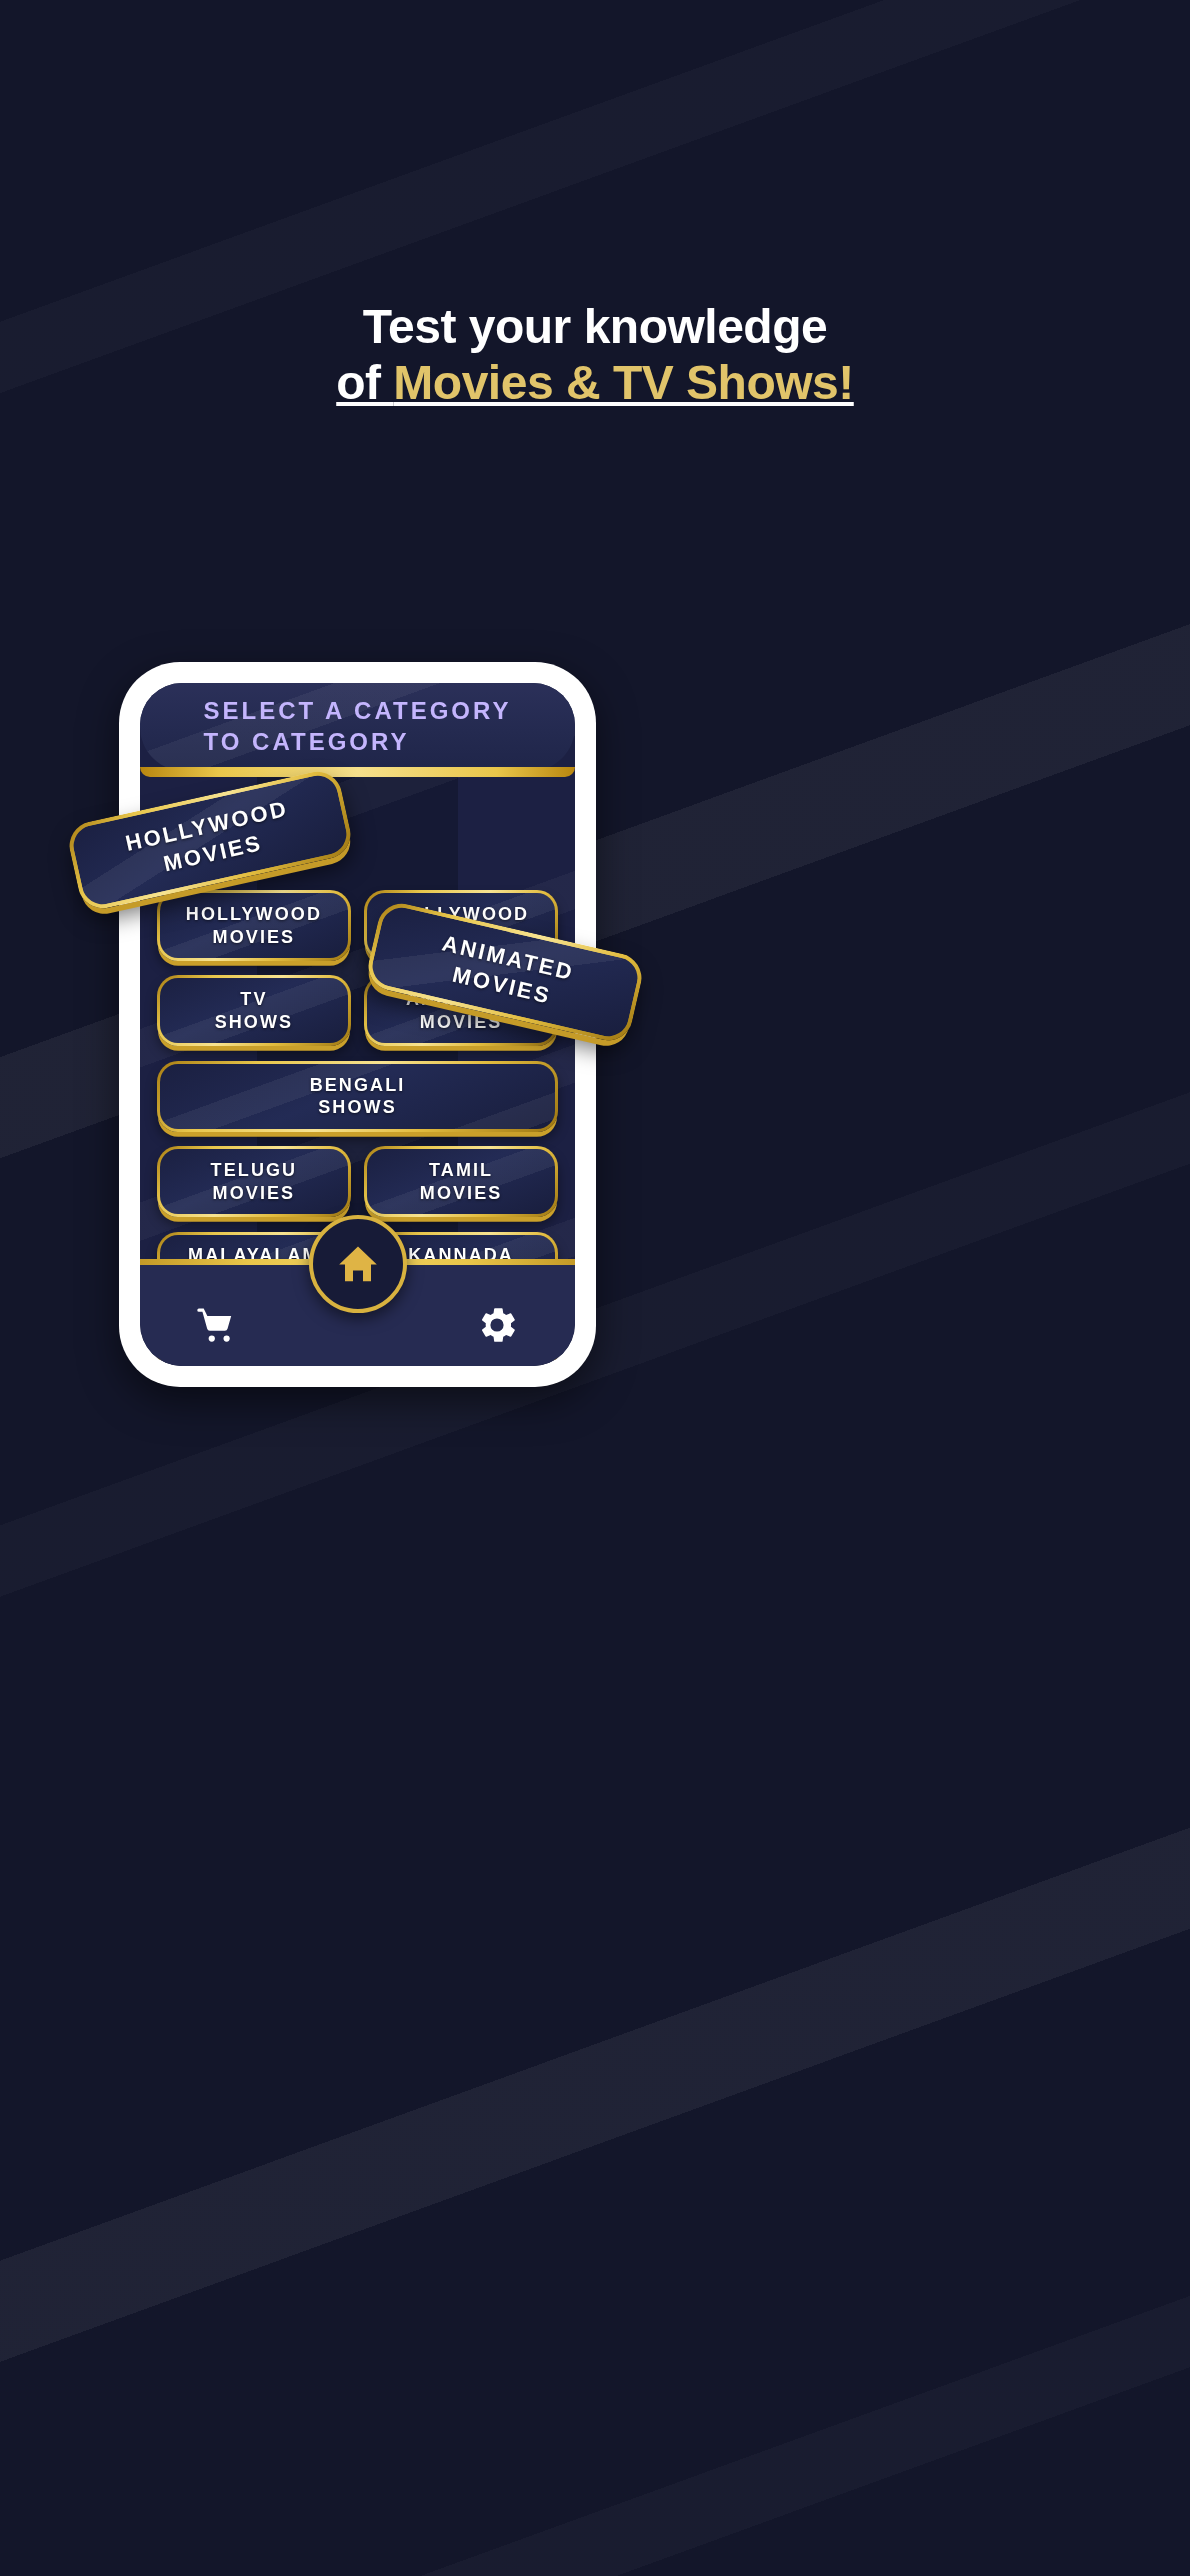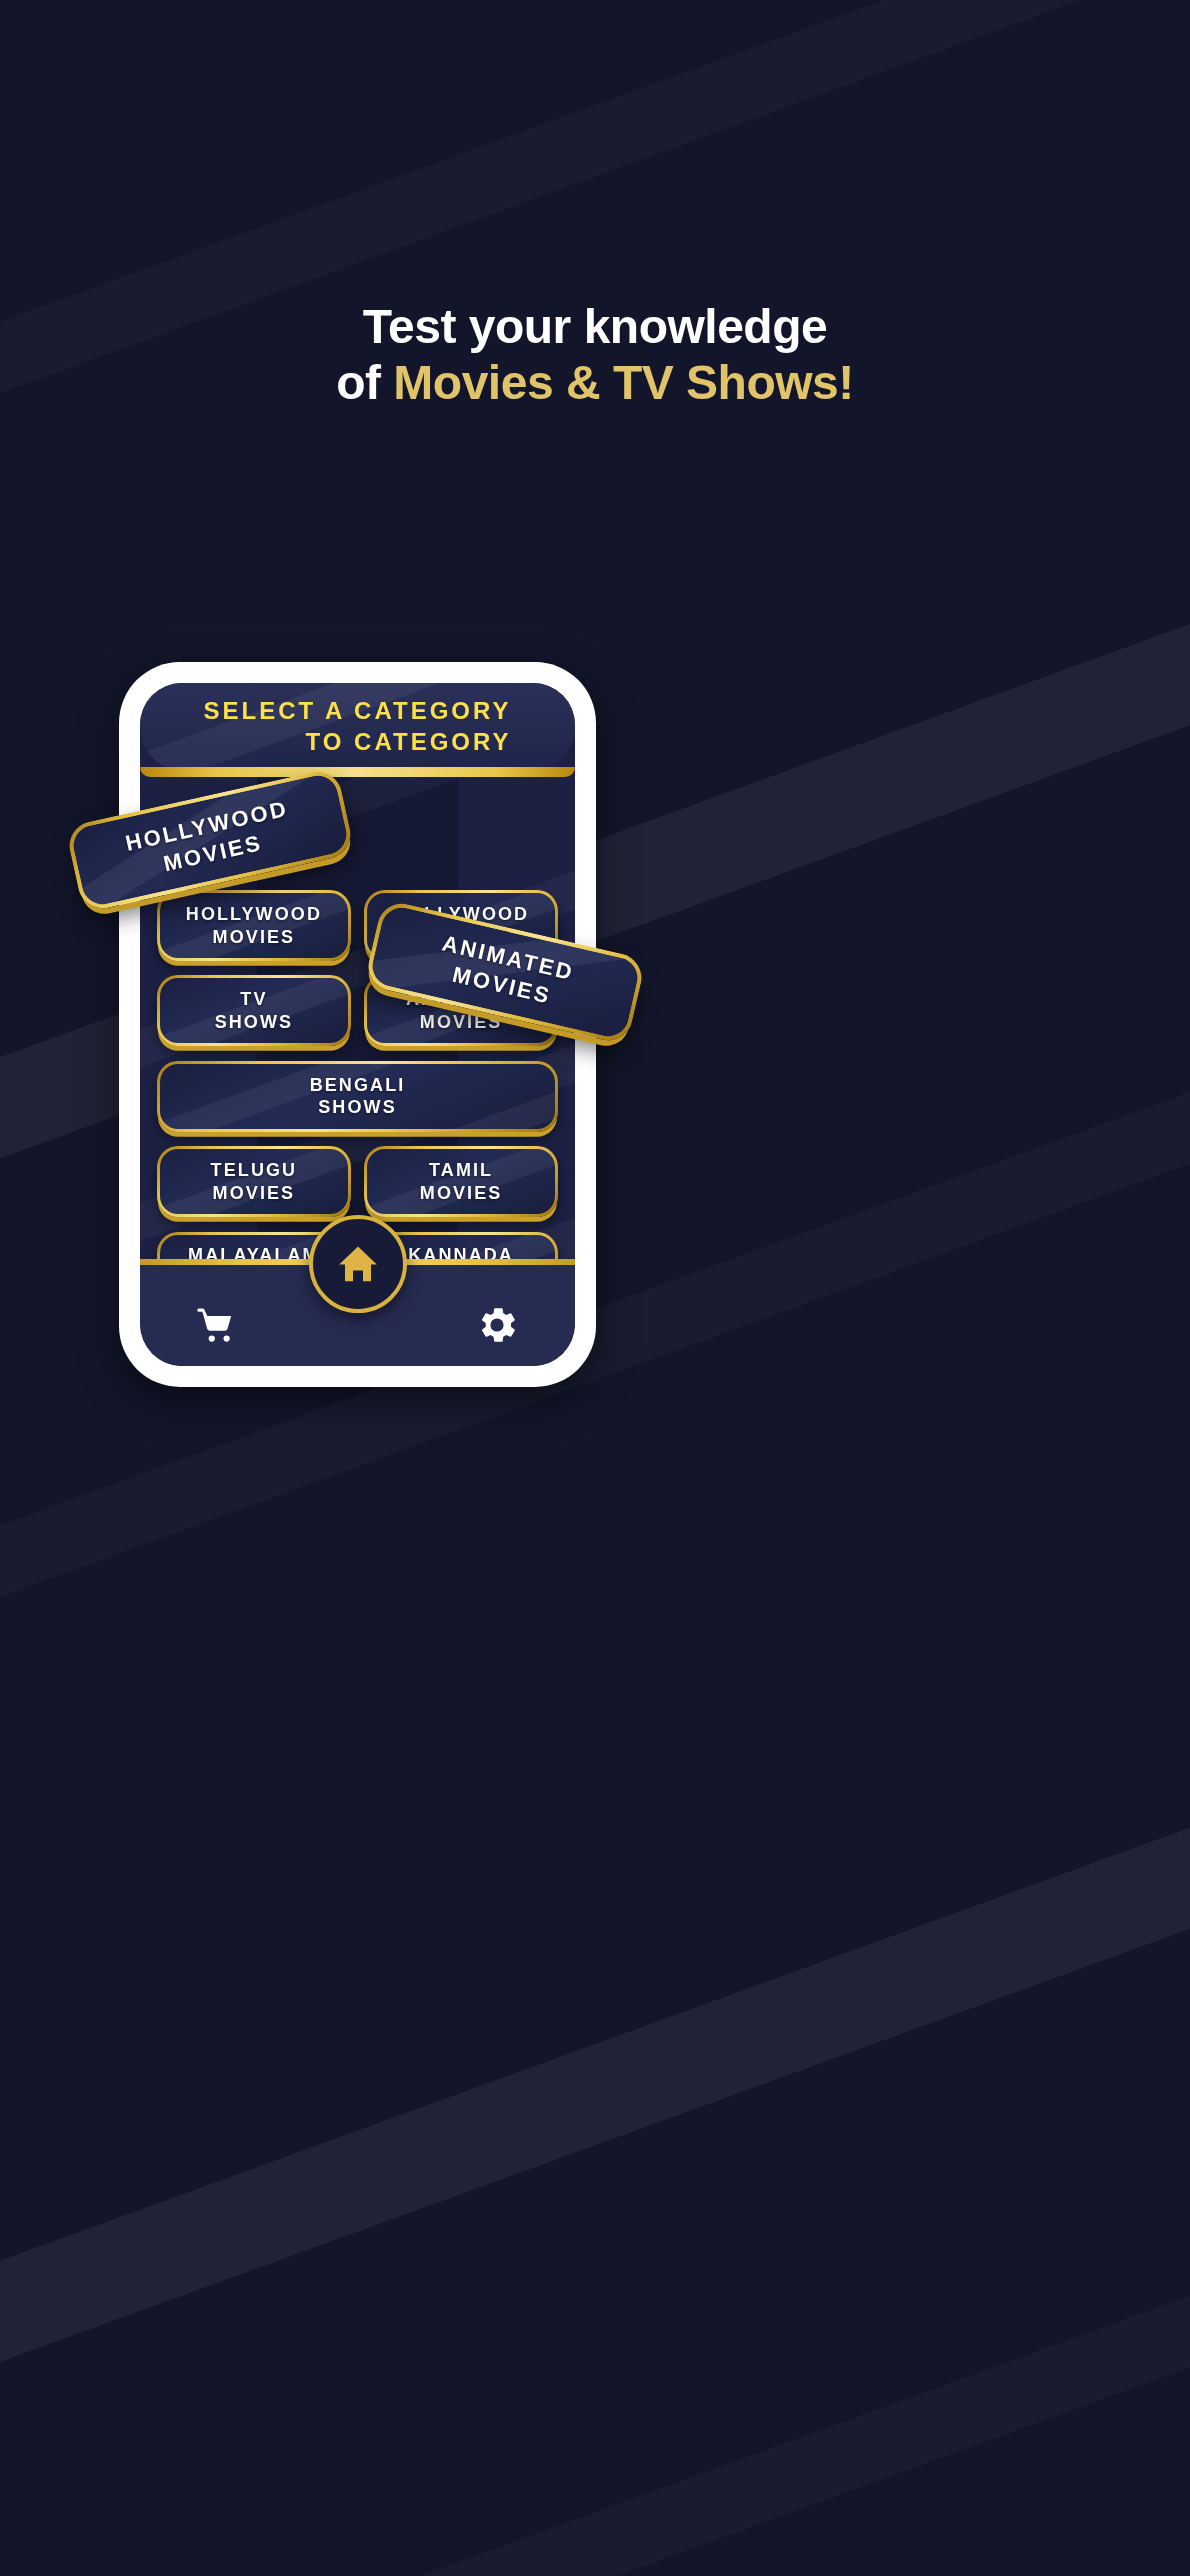--- a/index.html
+++ b/index.html
@@ -43,21 +43,21 @@
     position:absolute;
     top:299px; left:0; width:1190px;
     text-align:center;
     font-size:48px;
     font-weight:700;
     line-height:1.17;
     letter-spacing:-0.5px;
     color:#ffffff;
   }
   .headline .gold { color:#e1c46a; }
-  .headline .l2 { display:block; }
+  .headline .l2 { display:block;text-decoration:underline; }
 </style>
 <style>
   
 </style>
 <style>
 
   .handset-real {
     position:absolute;
     left:119px;
     top:662px;
@@ -133,22 +133,22 @@
     position:absolute;
     left:0; right:0; bottom:-5.7px;
     height:9.6px;
     border-bottom-left-radius:46px;
     border-bottom-right-radius:46px;
     background:linear-gradient(90deg,#b8860f 0%,#e9c64a 18%,#f6e08c 50%,#e9c64a 82%,#b8860f 100%);
   }
   .banner-text {
     position:relative;
     z-index:3;
-    text-align:right;
-    color:#fde047;
+    text-align:left;
+    color:#c4b5fd;
     font-size:24px;
     font-weight:700;
     letter-spacing:3px;
     line-height:1.28;
   }
 
   
   .cat-area {
     position:absolute;
     left:0; right:0; top:94px; bottom:107px;

